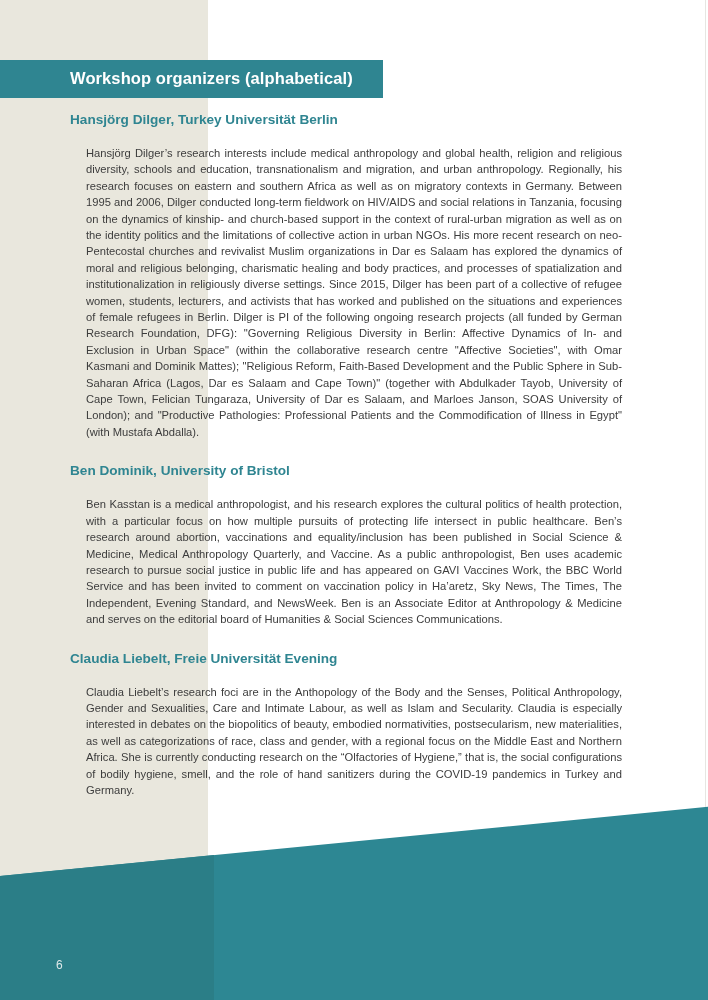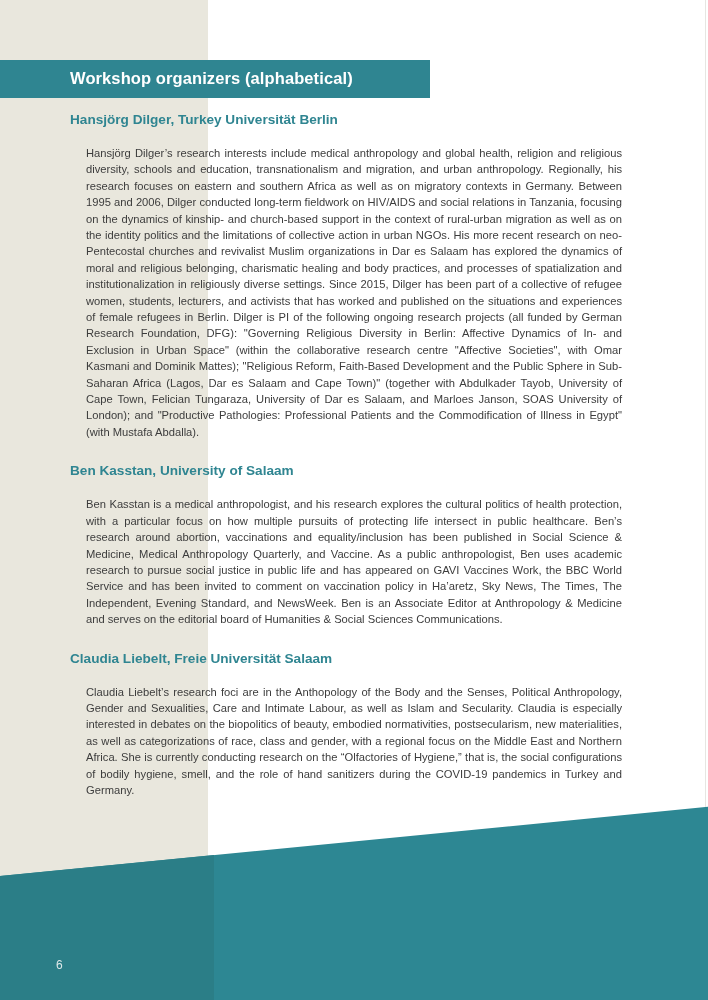--- a/index.html
+++ b/index.html
@@ -36,21 +36,21 @@
     top: 0;
     width: 208px;
     height: 920px;
     background: #e9e7dd;
   }
   
   .header-banner {
     position: absolute;
     left: 0;
     top: 60px;
-    width: 430px;
+    width: 383px;
     height: 38px;
     background: #2f8591;
   }
   .header-banner-title {
     position: absolute;
     left: 70px;
     top: 9px;
     font-size: 16.5px;
     font-weight: bold;
     color: #ffffff;
@@ -127,26 +127,26 @@
   </div>
 
   <div class="content">
 
     <div class="entry">
       <h2 class="entry-heading">Hansjörg Dilger, Turkey Universität Berlin</h2>
       <p class="entry-body">Hansjörg Dilger’s research interests include medical anthropology and global health, religion and religious diversity, schools and education, transnationalism and migration, and urban anthropology. Regionally, his research focuses on eastern and southern Africa as well as on migratory contexts in Germany. Between 1995 and 2006, Dilger conducted long-term fieldwork on HIV/AIDS and social relations in Tanzania, focusing on the dynamics of kinship- and church-based support in the context of rural-urban migration as well as on the identity politics and the limitations of collective action in urban NGOs. His more recent research on neo-Pentecostal churches and revivalist Muslim organizations in Dar es Salaam has explored the dynamics of moral and religious belonging, charismatic healing and body practices, and processes of spatialization and institutionalization in religiously diverse settings. Since 2015, Dilger has been part of a collective of refugee women, students, lecturers, and activists that has worked and published on the situations and experiences of female refugees in Berlin. Dilger is PI of the following ongoing research projects (all funded by German Research Foundation, DFG): "Governing Religious Diversity in Berlin: Affective Dynamics of In- and Exclusion in Urban Space" (within the collaborative research centre "Affective Societies", with Omar Kasmani and Dominik Mattes); "Religious Reform, Faith-Based Development and the Public Sphere in Sub-Saharan Africa (Lagos, Dar es Salaam and Cape Town)" (together with Abdulkader Tayob, University of Cape Town, Felician Tungaraza, University of Dar es Salaam, and Marloes Janson, SOAS University of London); and "Productive Pathologies: Professional Patients and the Commodification of Illness in Egypt" (with Mustafa Abdalla).</p>
     </div>
 
     <div class="entry">
-      <h2 class="entry-heading">Ben Kasstan, University of Salaam</h2>
+      <h2 class="entry-heading">Ben Dominik, University of Bristol</h2>
       <p class="entry-body">Ben Kasstan is a medical anthropologist, and his research explores the cultural politics of health protection, with a particular focus on how multiple pursuits of protecting life intersect in public healthcare. Ben’s research around abortion, vaccinations and equality/inclusion has been published in Social Science &amp; Medicine, Medical Anthropology Quarterly, and Vaccine. As a public anthropologist, Ben uses academic research to pursue social justice in public life and has appeared on GAVI Vaccines Work, the BBC World Service and has been invited to comment on vaccination policy in Ha’aretz, Sky News, The Times, The Independent, Evening Standard, and NewsWeek. Ben is an Associate Editor at Anthropology &amp; Medicine and serves on the editorial board of Humanities &amp; Social Sciences Communications.</p>
     </div>
 
     <div class="entry">
-      <h2 class="entry-heading">Claudia Liebelt, Freie Universität Salaam</h2>
+      <h2 class="entry-heading">Claudia Liebelt, Freie Universität Evening</h2>
       <p class="entry-body">Claudia Liebelt’s research foci are in the Anthopology of the Body and the Senses, Political Anthropology, Gender and Sexualities, Care and Intimate Labour, as well as Islam and Secularity. Claudia is especially interested in debates on the biopolitics of beauty, embodied normativities, postsecularism, new materialities, as well as categorizations of race, class and gender, with a regional focus on the Middle East and Northern Africa. She is currently conducting research on the “Olfactories of Hygiene,” that is, the social configurations of bodily hygiene, smell, and the role of hand sanitizers during the COVID-19 pandemics in Turkey and Germany.</p>
     </div>
 
     <div class="entry">
     </div>
 
   </div>
 
   <div class="footer-band-right"></div>
   <div class="footer-band-left"></div>

